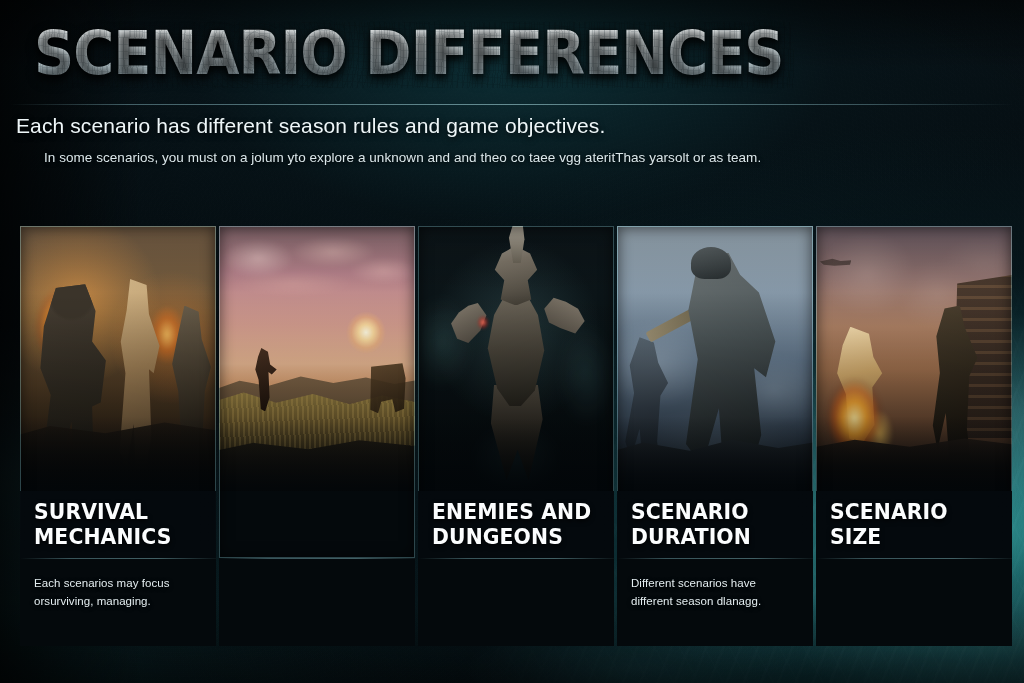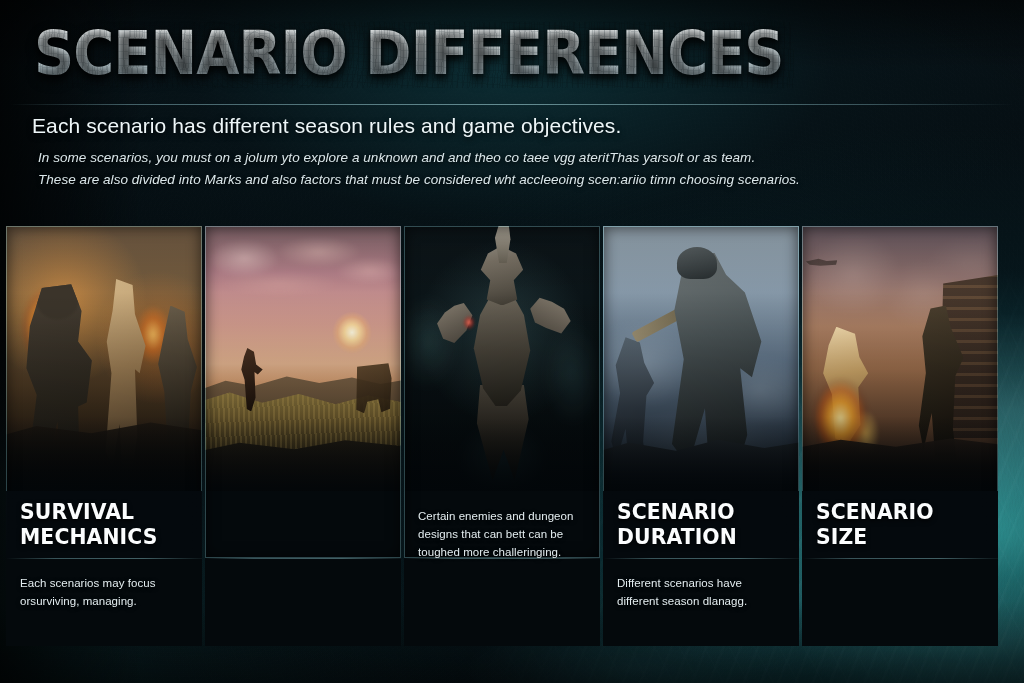--- a/index.html
+++ b/index.html
@@ -79,39 +79,38 @@
     background-image:
       repeating-linear-gradient(92deg, rgba(40,60,70,.55) 0 1px, rgba(0,0,0,0) 1px 5px),
       repeating-linear-gradient(4deg, rgba(30,50,60,.40) 0 1px, rgba(0,0,0,0) 1px 7px),
       repeating-radial-gradient(circle at 30% 40%, rgba(20,40,50,.5) 0 1px, rgba(0,0,0,0) 1px 6px);
   }
   .hr{
     position:absolute; left:10px; top:104px; width:1004px; height:1px;
     background:linear-gradient(90deg, rgba(150,205,215,0) 0%, rgba(150,205,215,.42) 12%, rgba(175,225,230,.55) 50%, rgba(150,205,215,.35) 86%, rgba(150,205,215,0) 100%);
   }
   .subtitle{
-    position:absolute; left:32px; top:114px;
+    position:absolute; left:16px; top:114px;
     font-size:21px; font-weight:400; color:#eef6f8;
     letter-spacing:.1px;
     text-shadow:0 2px 6px rgba(0,0,0,.85);
     white-space:nowrap;
   }
   .body-lines{
-    position:absolute; left:38px; top:147px;
+    position:absolute; left:44px; top:147px;
     font-size:13.5px; line-height:22px; color:#dbe7ea;
     letter-spacing:.05px;
     text-shadow:0 1px 4px rgba(0,0,0,.9);
     white-space:nowrap;
-    font-style:italic;
   }
   .body-lines div{ height:22px; }
 
   
   .cards{
-    position:absolute; left:6px; top:226px;
+    position:absolute; left:20px; top:226px;
     width:996px; height:420px;
     display:flex; gap:3px;
   }
   .card{
     position:relative; width:196px; height:420px;
     background:#04090c;
     display:flex; flex-direction:column;
   }
   .card-frame{
     position:absolute; left:0; top:0; right:0; height:332px;
@@ -394,21 +393,20 @@
   <div class="header">
     <div class="title">SCENARIO DIFFERENCES</div>
     <div class="title-grain"></div>
 
     <div class="hr"></div>
 
     <div class="subtitle">Each scenario has different season rules and game objectives.</div>
 
     <div class="body-lines">
       <div>In some scenarios, you must on a jolum yto explore a unknown and and theo co taee vgg ateritThas yarsolt or as team.</div>
-      <div>These are also divided into Marks and also factors that must be considered wht accleeoing scen:ariio timn choosing scenarios.</div>
     </div>
   </div>
 
   <div class="cards">
 
     <div class="card">
       <div class="art art1">
         <div class="layer sky"></div>
         <div class="layer flame1"></div>
         <div class="layer flame2"></div>
@@ -448,23 +446,25 @@
         <div class="layer mist"></div>
         <div class="layer legs"></div>
         <div class="layer torso"></div>
         <div class="layer armL"></div>
         <div class="layer armR"></div>
         <div class="layer head"></div>
         <div class="layer horn"></div>
         <div class="layer glow"></div>
         <div class="shade"></div>
       </div>
+      <div class="card-label">
+        <h3>ENEMIES AND<br>DUNGEONS</h3>
+      </div>
       <div class="card-frame"></div>
       <div class="card-sep"></div>
-      <div class="card-desc">Certain enemies and dungeon designs that can bett can be toughed more challeringing.</div>
     </div>
 
     <div class="card">
       <div class="art art4">
         <div class="layer sky"></div>
         <div class="layer fog"></div>
         <div class="layer sold-far"></div>
         <div class="layer rifle"></div>
         <div class="layer sold-main"></div>
         <div class="layer helmet"></div>

